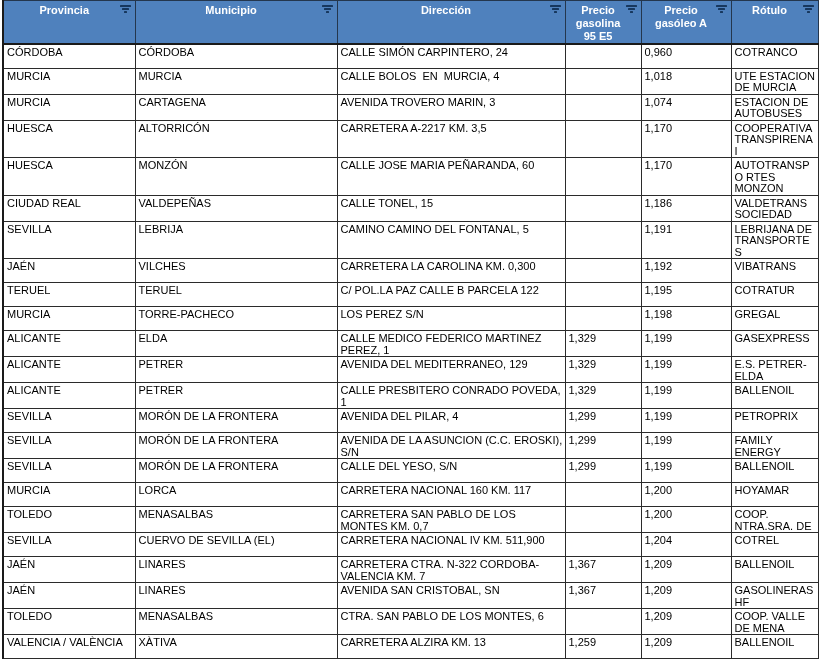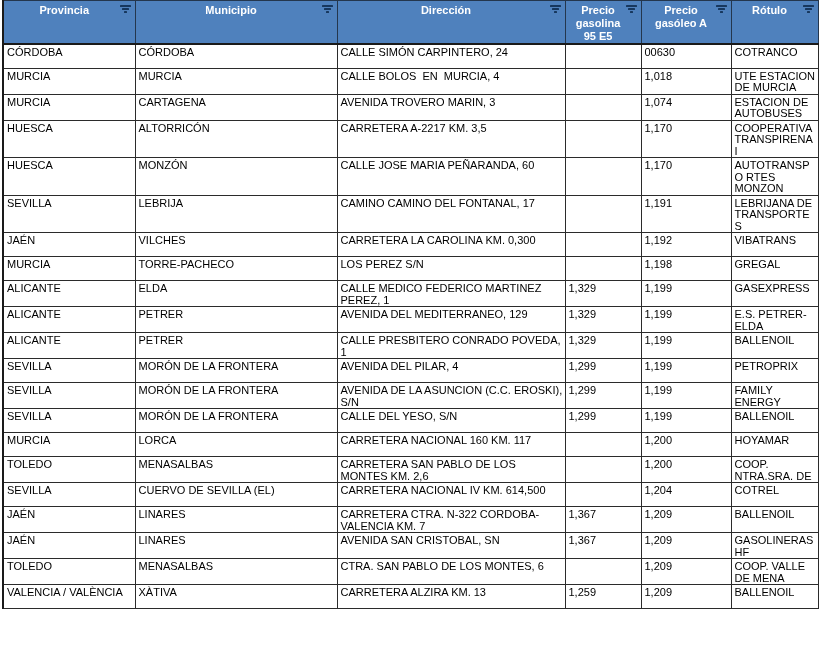--- a/index.html
+++ b/index.html
@@ -114,21 +114,21 @@
               <span></span>
             </span></th>
         </tr>
     </thead>
     <tbody>
         <tr class="row">
           <td class="cell">CÓRDOBA</td>
           <td class="cell">CÓRDOBA</td>
           <td class="cell">CALLE SIMÓN CARPINTERO, 24</td>
           <td class="cell"></td>
-          <td class="cell">00630</td>
+          <td class="cell">0,960</td>
           <td class="cell">COTRANCO</td>
         </tr>
         <tr class="row">
           <td class="cell">MURCIA</td>
           <td class="cell">MURCIA</td>
           <td class="cell">CALLE BOLOS  EN  MURCIA, 4</td>
           <td class="cell"></td>
           <td class="cell">1,018</td>
           <td class="cell">UTE ESTACION DE MURCIA</td>
         </tr>
@@ -150,34 +150,50 @@
         </tr>
         <tr class="row">
           <td class="cell">HUESCA</td>
           <td class="cell">MONZÓN</td>
           <td class="cell">CALLE JOSE MARIA PEÑARANDA, 60</td>
           <td class="cell"></td>
           <td class="cell">1,170</td>
           <td class="cell">AUTOTRANSPO RTES MONZON</td>
         </tr>
         <tr class="row">
+          <td class="cell">CIUDAD REAL</td>
+          <td class="cell">VALDEPEÑAS</td>
+          <td class="cell">CALLE TONEL, 15</td>
+          <td class="cell"></td>
+          <td class="cell">1,186</td>
+          <td class="cell">VALDETRANS SOCIEDAD</td>
+        </tr>
+        <tr class="row">
           <td class="cell">SEVILLA</td>
           <td class="cell">LEBRIJA</td>
-          <td class="cell">CAMINO CAMINO DEL FONTANAL, 17</td>
+          <td class="cell">CAMINO CAMINO DEL FONTANAL, 5</td>
           <td class="cell"></td>
           <td class="cell">1,191</td>
           <td class="cell">LEBRIJANA DE TRANSPORTES</td>
         </tr>
         <tr class="row">
           <td class="cell">JAÉN</td>
           <td class="cell">VILCHES</td>
           <td class="cell">CARRETERA LA CAROLINA KM. 0,300</td>
           <td class="cell"></td>
           <td class="cell">1,192</td>
           <td class="cell">VIBATRANS</td>
+        </tr>
+        <tr class="row">
+          <td class="cell">TERUEL</td>
+          <td class="cell">TERUEL</td>
+          <td class="cell">C/ POL.LA PAZ CALLE B PARCELA 122</td>
+          <td class="cell"></td>
+          <td class="cell">1,195</td>
+          <td class="cell">COTRATUR</td>
         </tr>
         <tr class="row">
           <td class="cell">MURCIA</td>
           <td class="cell">TORRE-PACHECO</td>
           <td class="cell">LOS PEREZ S/N</td>
           <td class="cell"></td>
           <td class="cell">1,198</td>
           <td class="cell">GREGAL</td>
         </tr>
         <tr class="row">
@@ -232,29 +248,29 @@
           <td class="cell">MURCIA</td>
           <td class="cell">LORCA</td>
           <td class="cell">CARRETERA NACIONAL 160 KM. 117</td>
           <td class="cell"></td>
           <td class="cell">1,200</td>
           <td class="cell">HOYAMAR</td>
         </tr>
         <tr class="row">
           <td class="cell">TOLEDO</td>
           <td class="cell">MENASALBAS</td>
-          <td class="cell">CARRETERA SAN PABLO DE LOS MONTES KM. 2,6</td>
+          <td class="cell">CARRETERA SAN PABLO DE LOS MONTES KM. 0,7</td>
           <td class="cell"></td>
           <td class="cell">1,200</td>
           <td class="cell">COOP. NTRA.SRA. DE</td>
         </tr>
         <tr class="row">
           <td class="cell">SEVILLA</td>
           <td class="cell">CUERVO DE SEVILLA (EL)</td>
-          <td class="cell">CARRETERA NACIONAL IV KM. 614,500</td>
+          <td class="cell">CARRETERA NACIONAL IV KM. 511,900</td>
           <td class="cell"></td>
           <td class="cell">1,204</td>
           <td class="cell">COTREL</td>
         </tr>
         <tr class="row">
           <td class="cell">JAÉN</td>
           <td class="cell">LINARES</td>
           <td class="cell">CARRETERA CTRA. N-322 CORDOBA-VALENCIA KM. 7</td>
           <td class="cell">1,367</td>
           <td class="cell">1,209</td>

